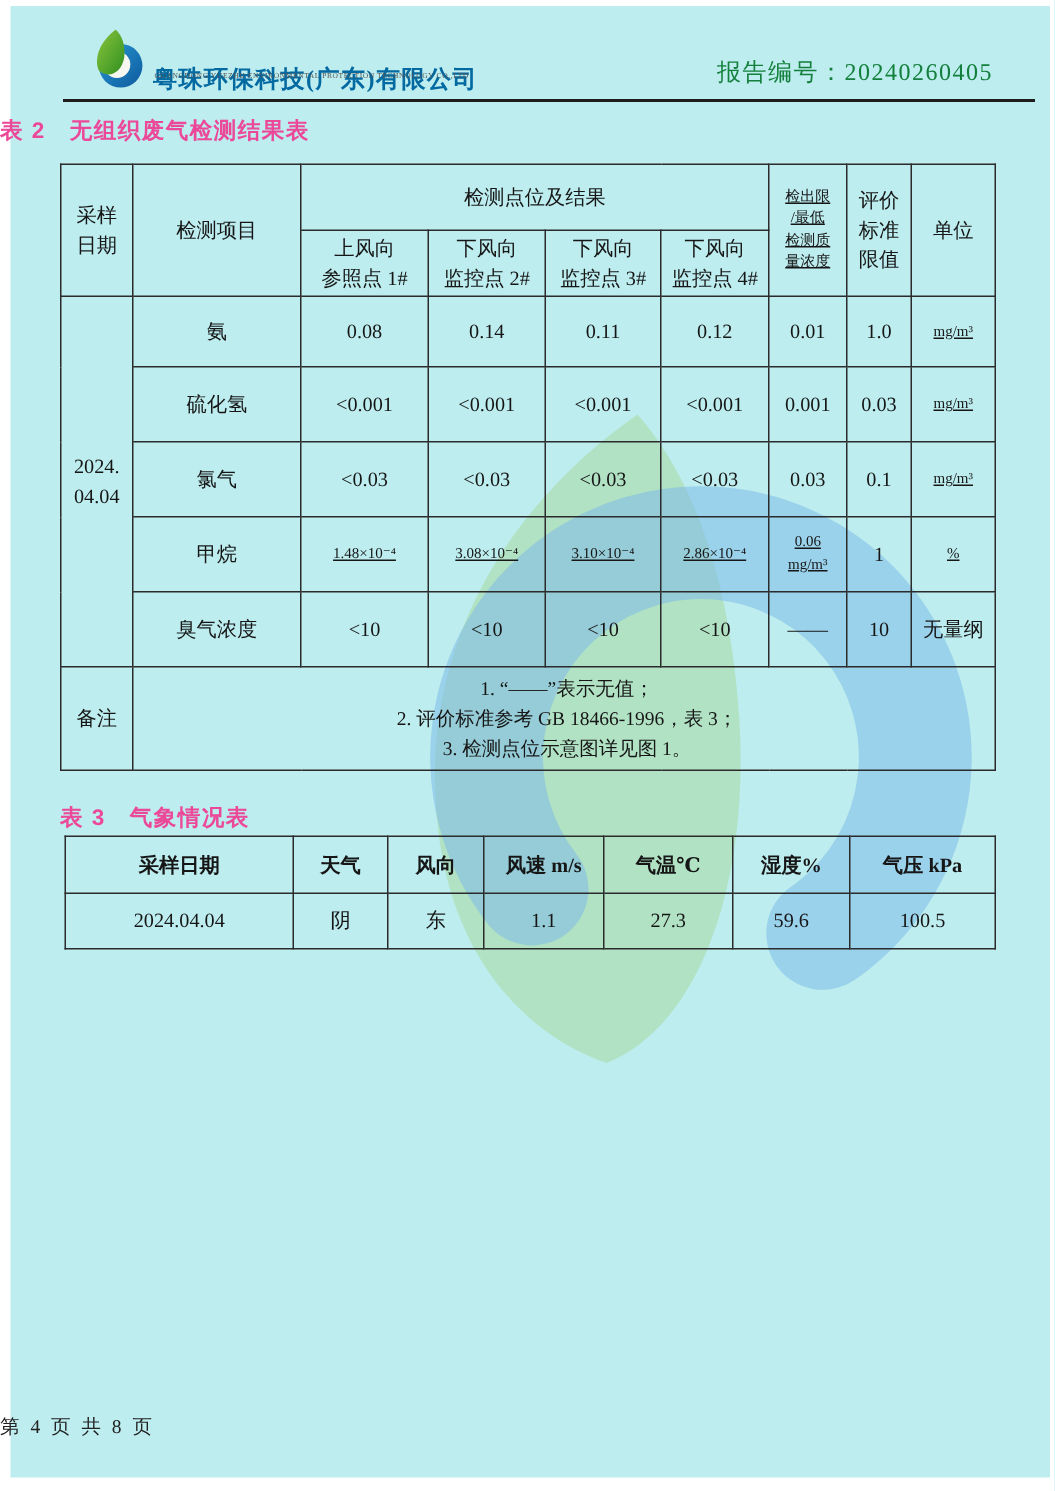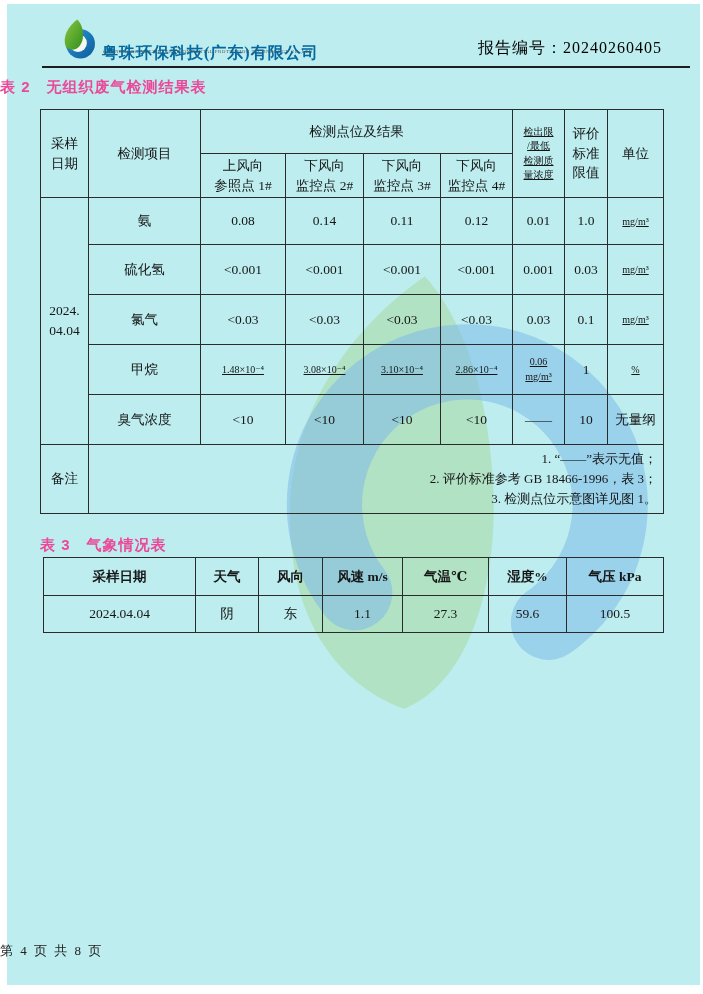--- a/index.html
+++ b/index.html
@@ -24,21 +24,21 @@
     position: absolute; left: 102px; top: 43px;
     font-size: 16px; font-weight: bold; 
     letter-spacing: 1px; color: #0369a1;
   }
   .company-en {
     position: absolute; left: 103px; top: 49px;
     font-size: 5px; letter-spacing: 0.4px; color: #555;
   }
   .report-no {
     position: absolute; left: 478px; top: 38px;
-    font-size: 16px; color: #000000; letter-spacing: 1px;
+    font-size: 16px; color: #15803d; letter-spacing: 1px;
   }
   .header-rule {
     position: absolute; left: 42px; top: 66px; width: 648px; height: 2px;
     background: #1d1d1d;
   }
 
   
   .tbl-title {
     position: absolute; left: 0; width: 100%;
     text-align: left; font-weight: bold; font-size: 15px;
@@ -58,21 +58,21 @@
     border: 1px solid #2b2b2b;
     text-align: center; vertical-align: middle;
     font-size: 13.5px; padding: 0; color: #161616;
     overflow: hidden;
   }
   .t2 { left: 40px; top: 109px; width: 623px; }
   .t3 { left: 43px; top: 557px; width: 620px; }
   .pre { white-space: pre-line; line-height: 1.45; }
   .sm { font-size: 10px; text-decoration: underline; }
   .t3 .hdr { font-weight: bold; font-size: 13.5px; }
-  .rem-cell { text-align: right; padding: 4px 6px 4px 10px; }
+  .rem-cell { text-align: center; padding: 4px 6px 4px 10px; }
   .rem-line { font-size: 13px; line-height: 1.55; white-space: nowrap; }
 </style>
 </head>
 <body>
 
 <div class="page-bg"></div>
 
 <div class="content">
 
   <svg class="watermark" viewBox="0 0 500 500" aria-hidden="true">

